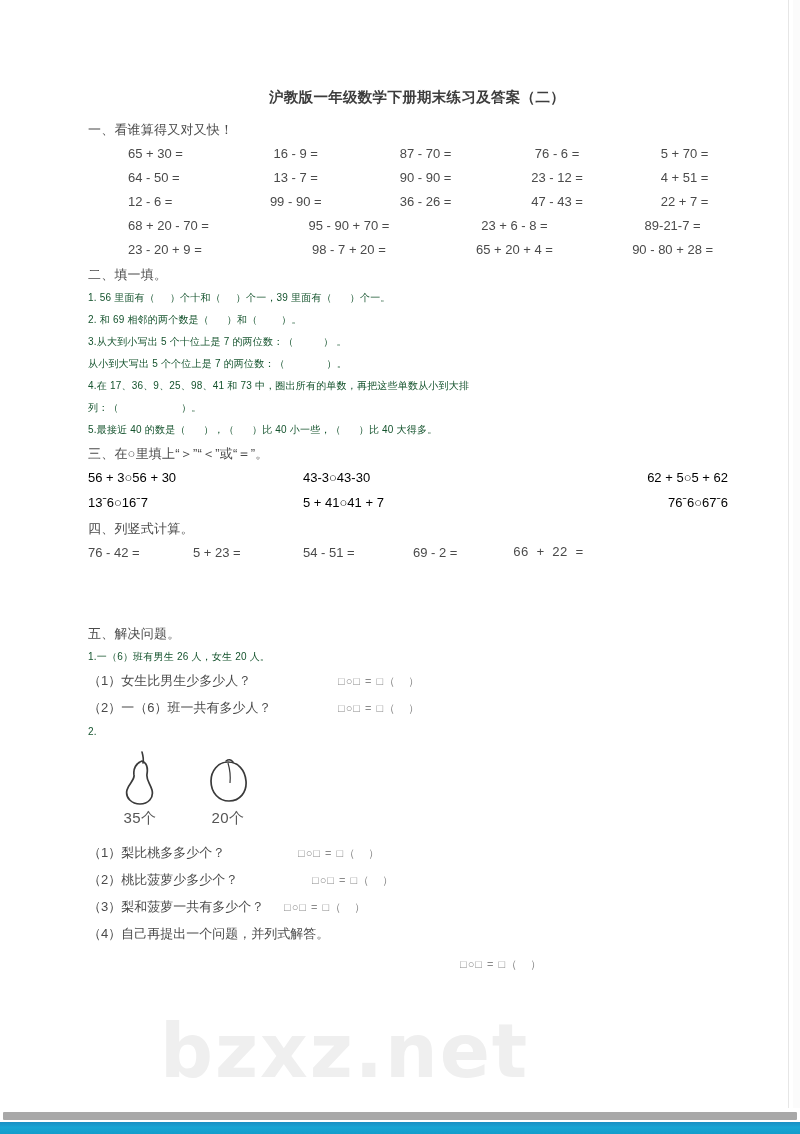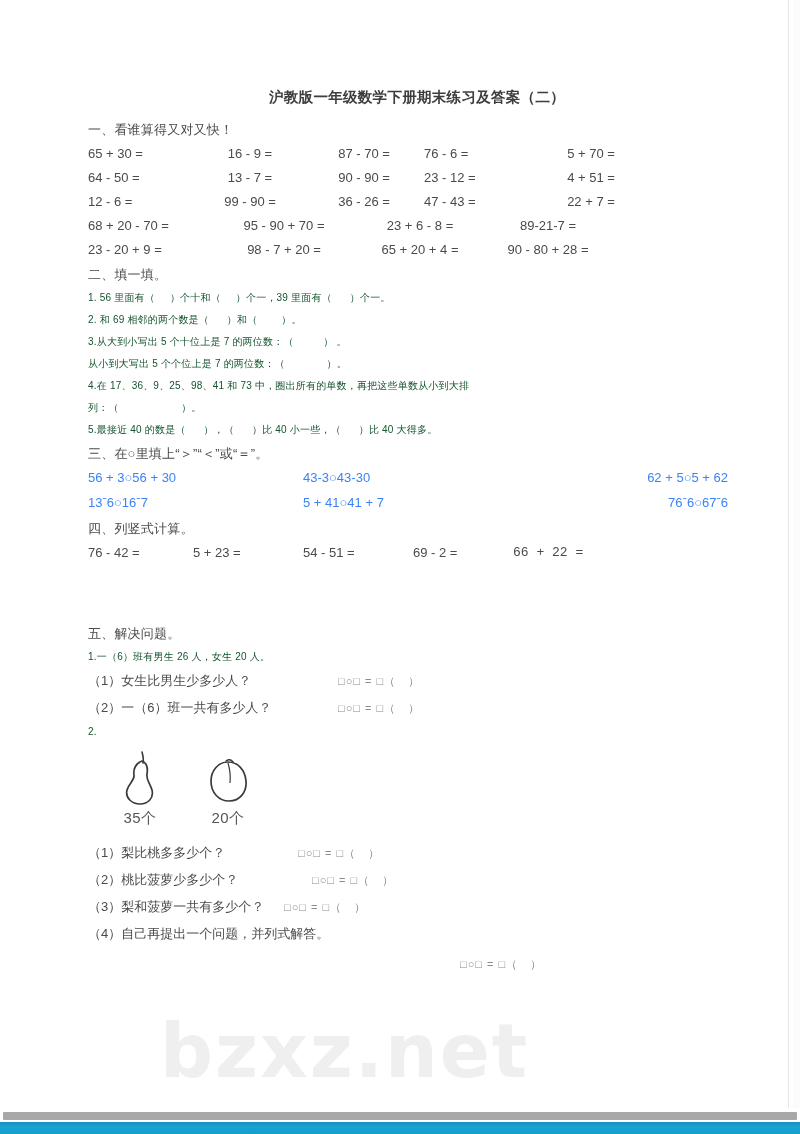--- a/index.html
+++ b/index.html
@@ -75,25 +75,26 @@
   
   .arow {
     display: flex;
     margin-bottom: 9px;
     font-size: 13px;
     color: #4a4a4a;
   }
   .arow .cell {
     text-align: left;
     white-space: pre;
+    margin-left: 40px;
   }
   .arith-a .cell:nth-child(1) { width: 108px; }
   .arith-a .cell:nth-child(2) { width: 108px; text-align: center; }
   .arith-a .cell:nth-child(3) { width: 120px; text-align: center; }
-  .arith-a .cell:nth-child(4) { width: 112px; }
+  .arith-a .cell:nth-child(4) { width: 112px; text-align: center; }
   .arith-a .cell:nth-child(5) { width: 110px; text-align: center; }
 
   .arith-b .cell:nth-child(1) { width: 128px; }
   .arith-b .cell:nth-child(2) { width: 136px; text-align: center; }
   .arith-b .cell:nth-child(3) { width: 136px; text-align: center; }
   .arith-b .cell:nth-child(4) { width: 120px; text-align: center; }
 
   .vert-row {
     display: flex;
     font-size: 13px;
@@ -102,21 +103,21 @@
   }
   .vert-row .cell:nth-child(1) { width: 105px; }
   .vert-row .cell:nth-child(2) { width: 110px; }
   .vert-row .cell:nth-child(3) { width: 110px; }
   .vert-row .cell:nth-child(4) { width: 100px; }
   .vert-row .cell:nth-child(5) { width: 100px; font-family: Liberation Mono, monospace; }
 
   .cmp-row {
     display: flex;
     font-size: 13px;
-    color: #3b82f6;
+    color: #000000;
     margin-bottom: 10px;
   }
   .cmp-row .cell:nth-child(1) { width: 215px; }
   .cmp-row .cell:nth-child(2) { width: 230px; }
   .cmp-row .cell:nth-child(3) { width: 195px; text-align: right; }
 
   .qline {
     display: flex;
     align-items: baseline;
     font-size: 13px;

